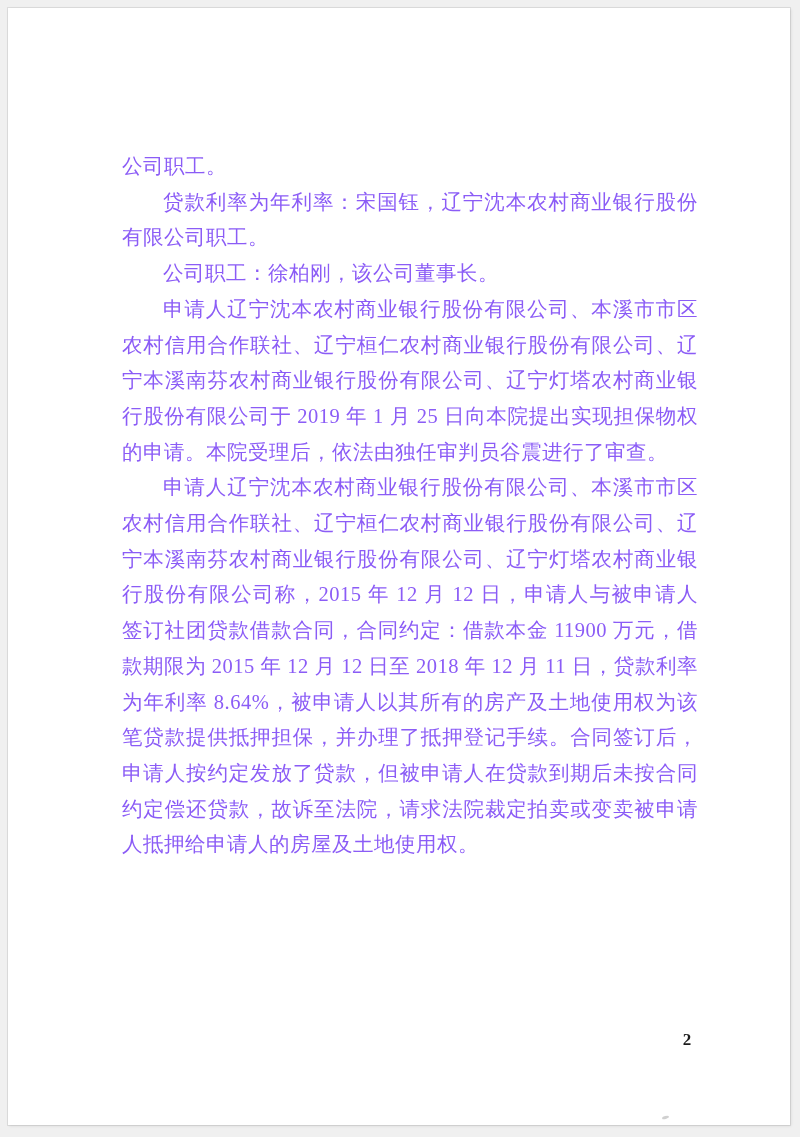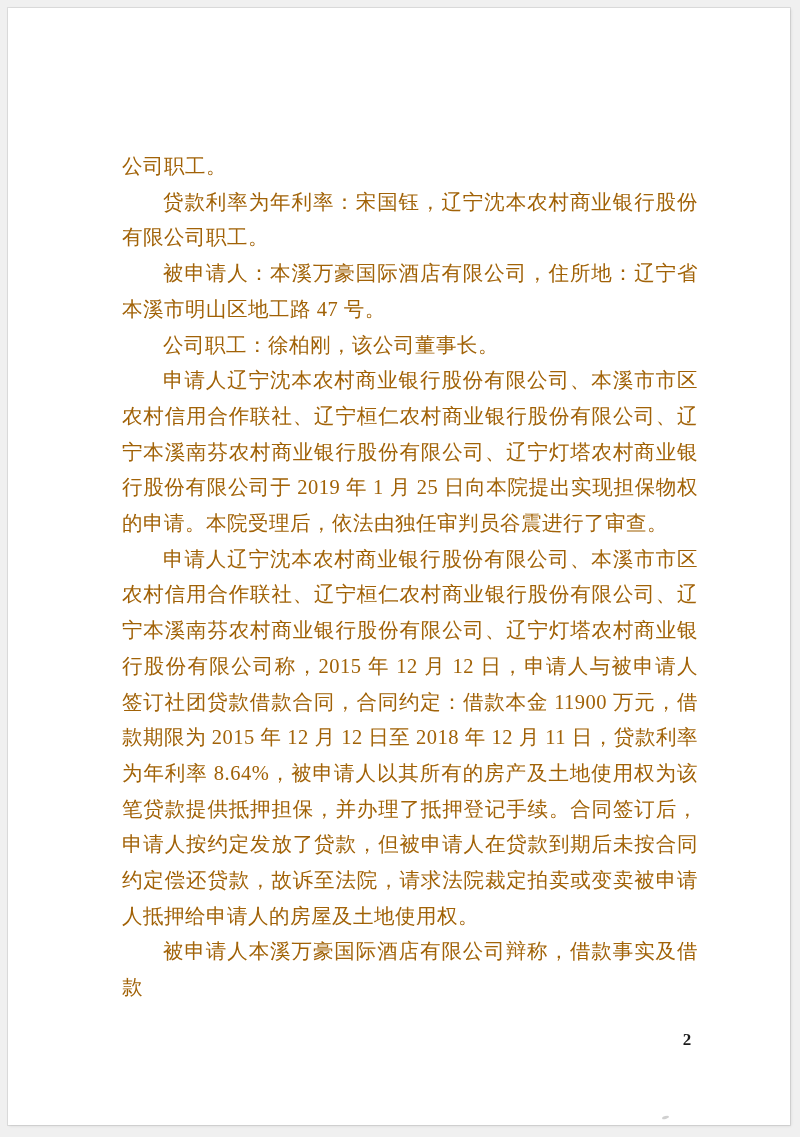--- a/index.html
+++ b/index.html
@@ -27,21 +27,21 @@
     height: 1117px;
     background: #ffffff;
     box-shadow: 0 0 0 1px rgba(0,0,0,0.08), 1px 1px 3px rgba(0,0,0,0.10);
   }
 
   .content {
     position: absolute;
     left: 114px;
     top: 141px;
     width: 576px;
-    color: #a16207;
+    color: #8b5cf6;
     font-size: 20.5px;
     line-height: 35.7px;
     text-align: justify;
     letter-spacing: 0.5px;
   }
 
   .para { text-indent: 2em; }
   .para.continuation { text-indent: 0; }
 
   .page-number {
@@ -70,25 +70,23 @@
 </style>
 </head>
 <body>
 
 <div class="canvas">
   <div class="page">
 
     <div class="content">
       <p class="para continuation">公司职工。</p>
       <p class="para">贷款利率为年利率：宋国钰，辽宁沈本农村商业银行股份有限公司职工。</p>
-      <p class="para">被申请人：本溪万豪国际酒店有限公司，住所地：辽宁省本溪市明山区地工路 47 号。</p>
       <p class="para">公司职工：徐柏刚，该公司董事长。</p>
       <p class="para">申请人辽宁沈本农村商业银行股份有限公司、本溪市市区农村信用合作联社、辽宁桓仁农村商业银行股份有限公司、辽宁本溪南芬农村商业银行股份有限公司、辽宁灯塔农村商业银行股份有限公司于 2019 年 1 月 25 日向本院提出实现担保物权的申请。本院受理后，依法由独任审判员谷震进行了审查。</p>
       <p class="para">申请人辽宁沈本农村商业银行股份有限公司、本溪市市区农村信用合作联社、辽宁桓仁农村商业银行股份有限公司、辽宁本溪南芬农村商业银行股份有限公司、辽宁灯塔农村商业银行股份有限公司称，2015 年 12 月 12 日，申请人与被申请人签订社团贷款借款合同，合同约定：借款本金 11900 万元，借款期限为 2015 年 12 月 12 日至 2018 年 12 月 11 日，贷款利率为年利率 8.64%，被申请人以其所有的房产及土地使用权为该笔贷款提供抵押担保，并办理了抵押登记手续。合同签订后，申请人按约定发放了贷款，但被申请人在贷款到期后未按合同约定偿还贷款，故诉至法院，请求法院裁定拍卖或变卖被申请人抵押给申请人的房屋及土地使用权。</p>
-      <p class="para">被申请人本溪万豪国际酒店有限公司辩称，借款事实及借款</p>
     </div>
 
     <div class="page-number">2</div>
 
     <div class="scan-speck"></div>
 
   </div>
 </div>
 
 </body></html>

